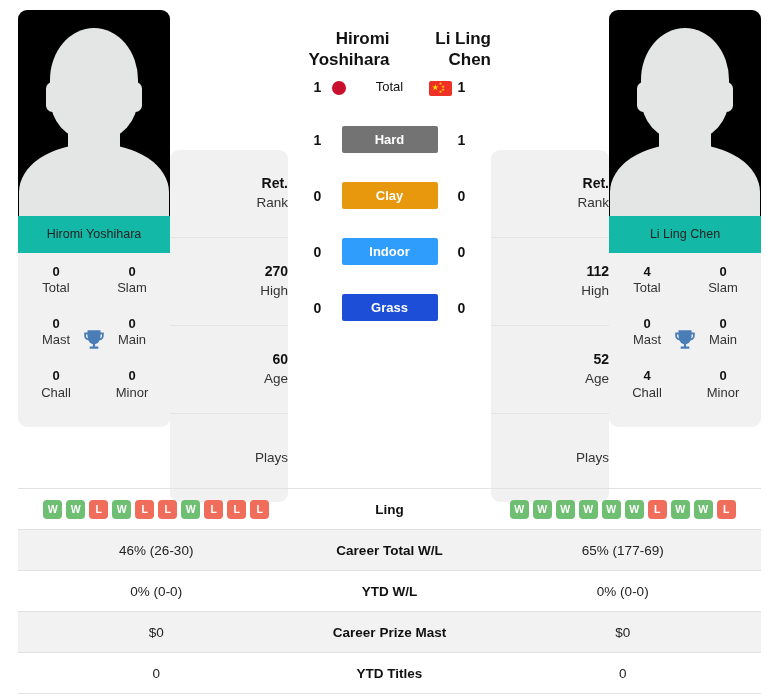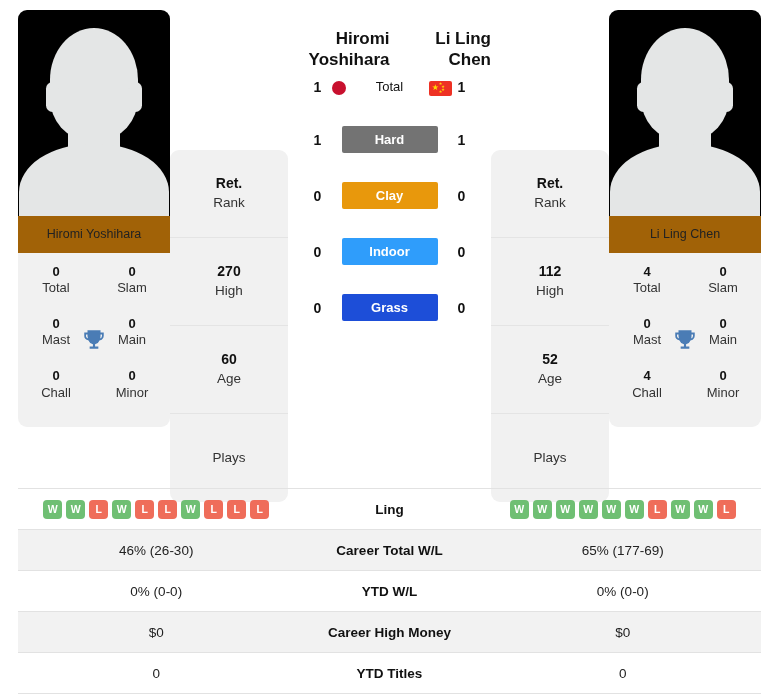--- a/index.html
+++ b/index.html
@@ -69,21 +69,21 @@
     width: 150px; height: 72px;
     background: #e4e6e6;
     border-radius: 72px 72px 0 0 / 48px 48px 0 0;
   }
 
   .player-name-band {
     text-align: center;
     font-size: 12.5px;
     color: #222;
     padding: 11px 4px 12px 4px;
-    background: #a16207;
+    background: #14b8a6;
   }
 
   .titles-grid {
     display: grid;
     grid-template-columns: 1fr 1fr;
     row-gap: 0;
     padding: 2px 0 16px 0;
     position: relative;
   }
   .tg-cell {
@@ -106,21 +106,21 @@
     flex: 0 0 118px;
     background: #f1f1f1;
     border-radius: 9px;
     margin-top: 140px;
     overflow: hidden;
   }
   .info-row {
     height: 88px;
     display: flex;
     flex-direction: column;
-    align-items: center;
+    align-items: flex-end;
     justify-content: center;
     border-bottom: 1px solid #e4e4e4;
   }
   .info-row:last-child { border-bottom: none; }
   .info-val { font-size: 14px; font-weight: bold; color: #111; line-height: 1.4; }
   .info-lbl { font-size: 13.5px; color: #333; line-height: 1.4; }
 
   
   .center-col {
     flex: 1 1 auto;
@@ -458,21 +458,21 @@
     </div>
 
     <div class="st-row">
       <div class="st-left">0% (0-0)</div>
       <div class="st-mid">YTD W/L</div>
       <div class="st-right">0% (0-0)</div>
     </div>
 
     <div class="st-row shaded">
       <div class="st-left">$0</div>
-      <div class="st-mid">Career High Money</div>
+      <div class="st-mid">Career Prize Mast</div>
       <div class="st-right">$0</div>
     </div>
 
     <div class="st-row">
       <div class="st-left">0</div>
       <div class="st-mid">YTD Titles</div>
       <div class="st-right">0</div>
     </div>
 
   </div>

